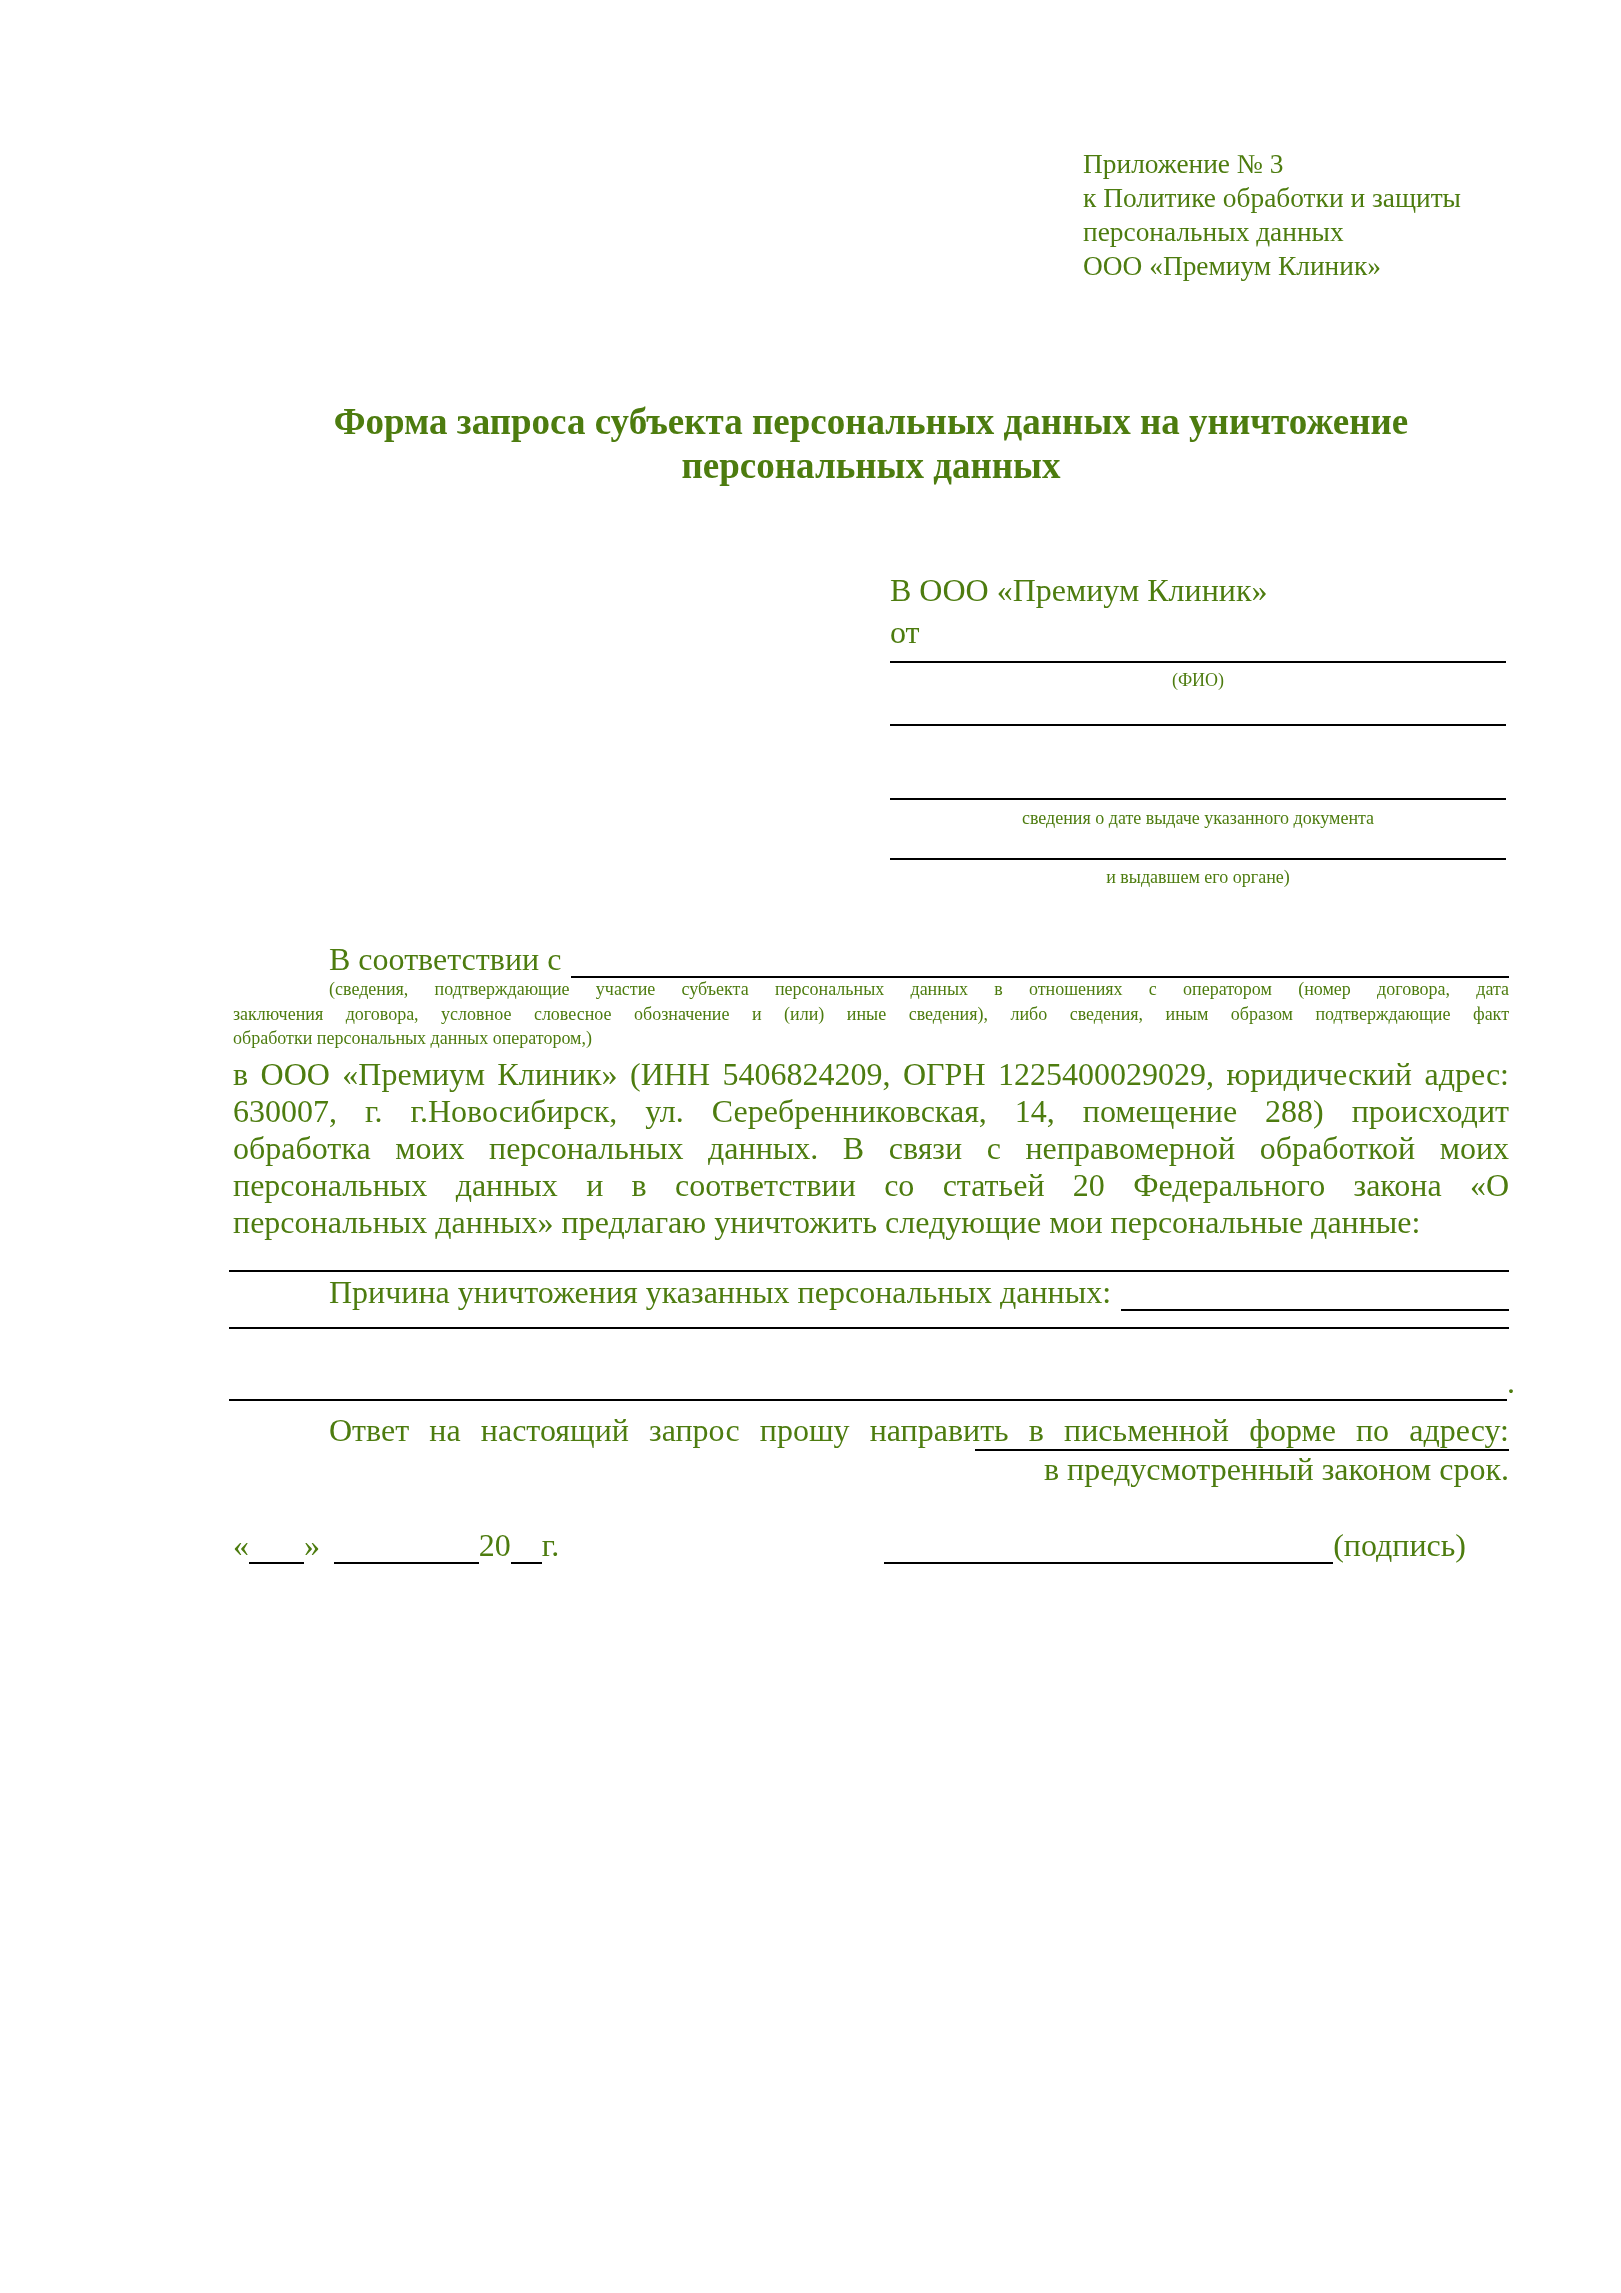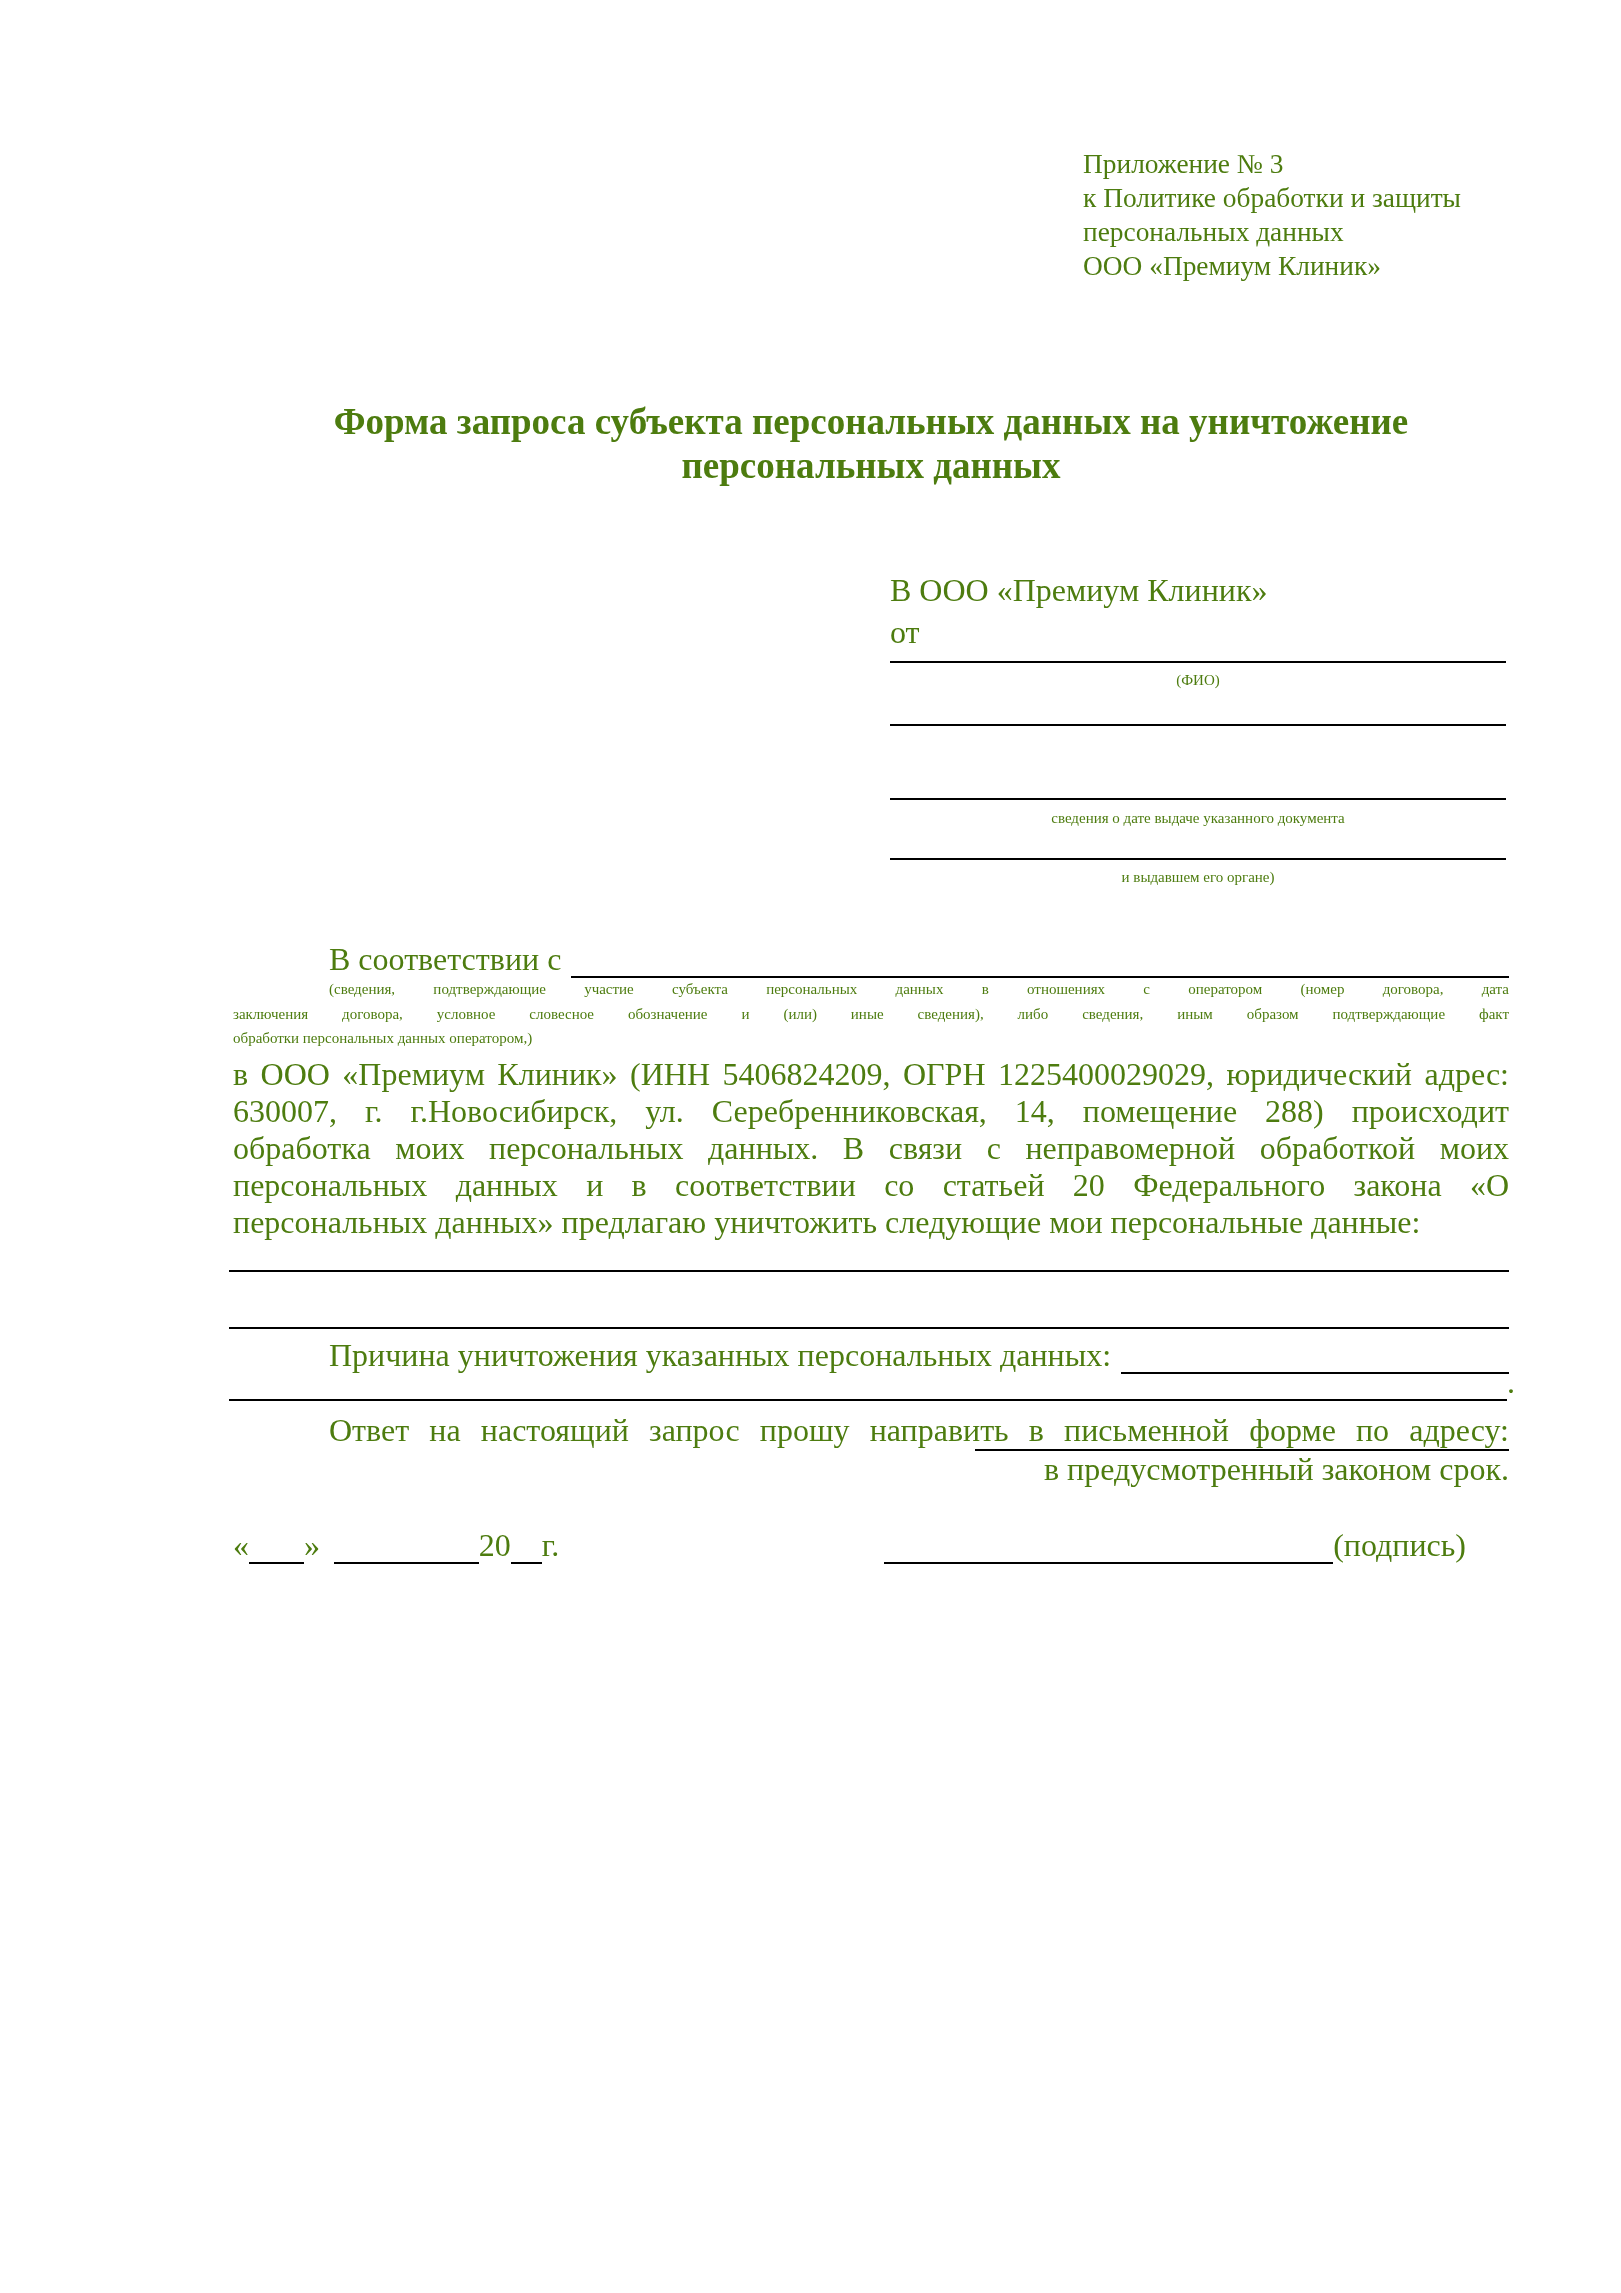--- a/index.html
+++ b/index.html
@@ -10,21 +10,21 @@
     background:#ffffff;
     color:#4d7c0f;
     font-family:"Liberation Serif", "DejaVu Serif", serif;
   }
   .abs { position:absolute; }
 
   
   .fs-head  { font-size:27.4px; line-height:34px; }
   .fs-title { font-size:37px; line-height:44px; font-weight:bold; text-align:center; }
   .fs-body  { font-size:32px; line-height:37px; }
-  .fs-small { font-size:15px; line-height:24.5px; }
+  .fs-small { font-size:18px; line-height:24.5px; }
 
   
   .jline { text-align:justify; text-align-last:justify; }
   .plain { text-align:left; }
   .indent { text-indent:96px; }
   .center { text-align:center; }
 
   
   .bl { border-bottom:2.9px solid #000; height:0; }
   .row { display:flex; align-items:flex-end; }
@@ -80,21 +80,21 @@
     <div class="jline">в ООО «Премиум Клиник» (ИНН 5406824209, ОГРН 1225400029029, юридический адрес:</div>
     <div class="jline">630007, г. г.Новосибирск, ул. Серебренниковская, 14, помещение 288) происходит</div>
     <div class="jline">обработка моих персональных данных. В связи с неправомерной обработкой моих</div>
     <div class="jline">персональных данных и в соответствии со статьей 20 Федерального закона «О</div>
     <div class="plain">персональных данных» предлагаю уничтожить следующие мои персональные данные:</div>
   </div>
 
   <div class="abs bl" style="left:229px; top:1270px; width:1280px;"></div>
   <div class="abs bl" style="left:229px; top:1327px; width:1280px;"></div>
 
-  <div class="abs row fs-body" style="left:233px; top:1337px; width:1276px; height:37px;text-align:right;">
+  <div class="abs row fs-body" style="left:233px; top:1274px; width:1276px; height:37px;text-align:right;">
     <span class="txt" style="margin-left:96px;">Причина уничтожения указанных персональных данных:</span>
     <span class="fill"></span>
   </div>
 
   <div class="abs row fs-body" style="left:229px; top:1364px; width:1286px; height:37px;">
     <span class="seg" style="flex:1 1 auto;"></span>
     <span class="txt">.</span>
   </div>
 
   <div class="abs fs-body jline indent" style="left:233px; top:1412px; width:1276px;">Ответ на настоящий запрос прошу направить в письменной форме по адресу:</div>

